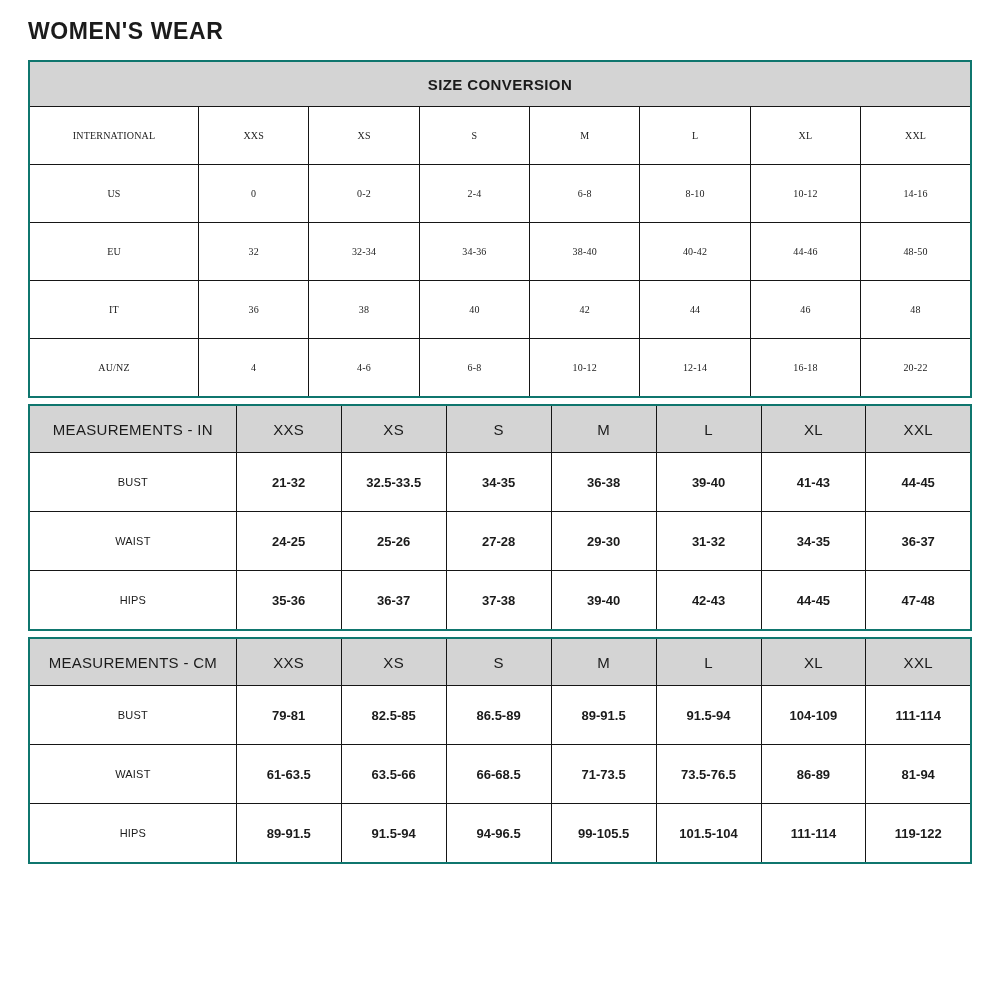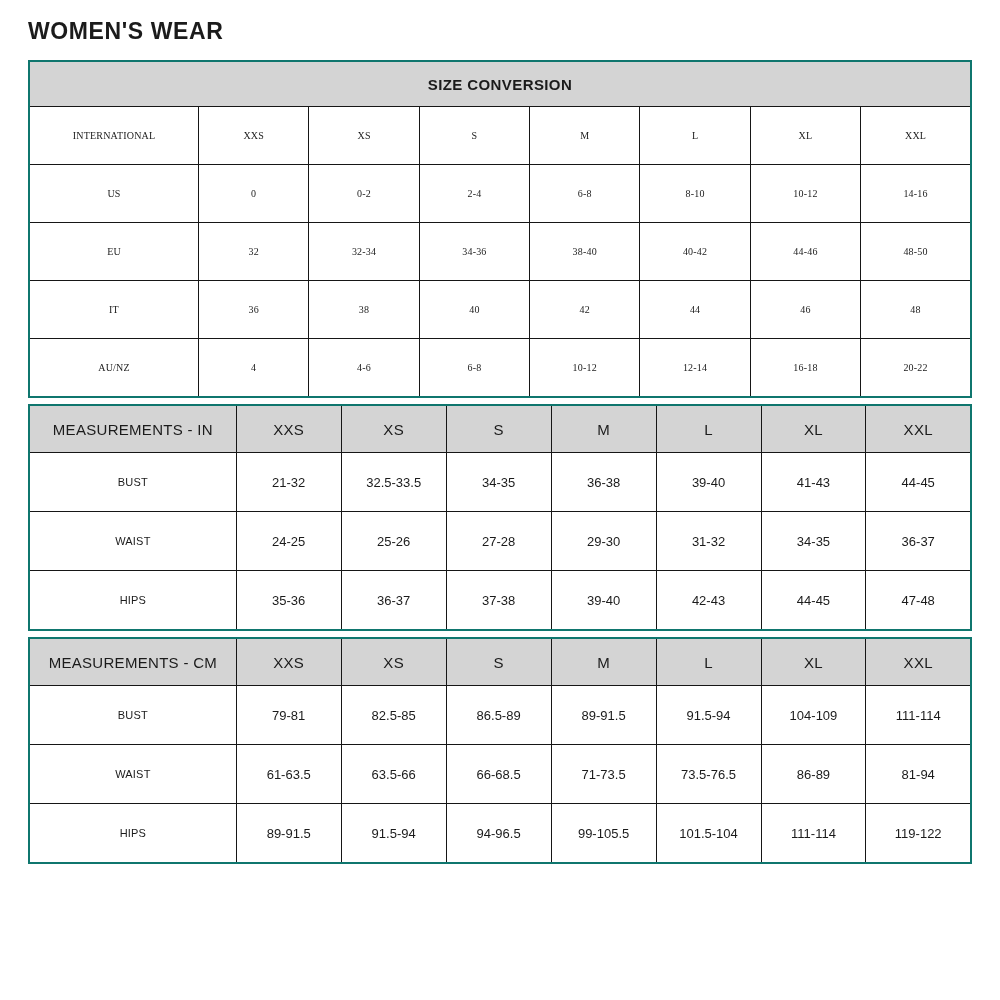--- a/index.html
+++ b/index.html
@@ -55,21 +55,21 @@
     letter-spacing: 0.3px;
   }
   .meas .row-label {
     height: 58px;
     font-size: 11px;
     font-weight: 400;
     letter-spacing: 0.2px;
   }
   .meas .value-cell {
     font-size: 13px;
-    font-weight: 400;
+    font-weight: 700;
   }
 </style>
 </head>
 <body>
 
 <div class="page">
 
   <div class="page-title">WOMEN'S WEAR</div>
 
   <table class="conversion">

